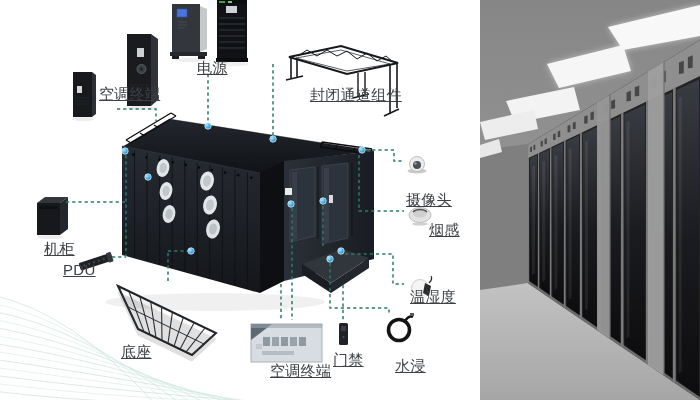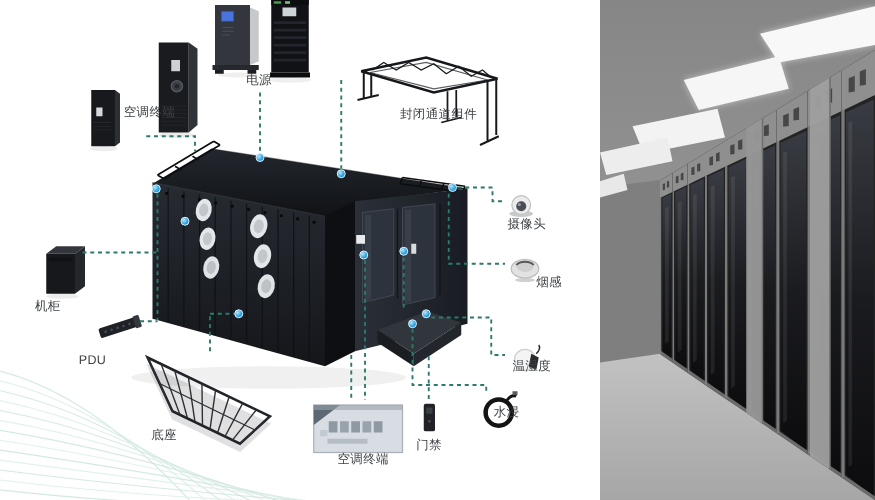--- a/index.html
+++ b/index.html
@@ -1,20 +1,20 @@
 <!DOCTYPE html>
 <html style="--dash: #2c7a6b; --lbl: #3d4145;"><head>
 <meta charset="utf-8">
 <style>
   html,body{margin:0;padding:0;background:#fff;font-family:"Liberation Sans",sans-serif;}
   .stage{width:700px;height:400px;display:flex;overflow:hidden;position:relative;}
   .diagram-panel{width:480px;height:400px;position:relative;background:#ffffff;flex:0 0 auto;}
   .photo-panel{width:220px;height:400px;position:relative;background:#8d8d8d;flex:0 0 auto;}
   .diagram-panel svg,.photo-panel svg{position:absolute;left:0;top:0;display:block;}
-  .lbl{position:absolute;font-size:10px;line-height:1;color:var(--lbl,#3d4145);white-space:nowrap;letter-spacing:.3px;}
+  .lbl{position:absolute;font-size:15px;line-height:1;color:var(--lbl,#3d4145);white-space:nowrap;letter-spacing:.3px;text-decoration:underline;}
   .dash{stroke:var(--dash,#2c7a6b);stroke-width:1.5;fill:none;stroke-dasharray:3.2 3;}
   .dot{fill:url(#dotG);stroke:#d9f1fc;stroke-width:.8;}
 </style>
 </head>
 <body>
 
 <div class="stage">
 
   <div class="diagram-panel">
     <svg width="480" height="400" viewBox="0 0 480 400">
@@ -282,29 +282,29 @@
           <circle class="dot" cx="291" cy="204" r="3.2"></circle>
         <circle class="dot" cx="323" cy="201" r="3.2"></circle>
           <circle class="dot" cx="341" cy="251" r="3.2"></circle>
         <circle class="dot" cx="330" cy="259" r="3.2"></circle>
           <circle class="dot" cx="191" cy="251" r="3.2"></circle>
       </g>
     </svg>
 
     <div class="lbl" style="left:99px;top:86px">空调终端</div>
     <div class="lbl" style="left:197px;top:60px">电源</div>
-    <div class="lbl" style="left:320px;top:87px">封闭通道组件</div>
-    <div class="lbl" style="left:406px;top:175px">摄像头</div>
+    <div class="lbl" style="left:310px;top:87px">封闭通道组件</div>
+    <div class="lbl" style="left:406px;top:192px">摄像头</div>
     <div class="lbl" style="left:429px;top:222px">烟感</div>
     <div class="lbl" style="left:410px;top:289px">温湿度</div>
-    <div class="lbl" style="left:395px;top:326px">水浸</div>
+    <div class="lbl" style="left:395px;top:358px">水浸</div>
     <div class="lbl" style="left:333px;top:352px">门禁</div>
     <div class="lbl" style="left:270px;top:363px">空调终端</div>
-    <div class="lbl" style="left:28px;top:241px">机柜</div>
-    <div class="lbl" style="left:63px;top:284px">PDU</div>
+    <div class="lbl" style="left:44px;top:241px">机柜</div>
+    <div class="lbl" style="left:63px;top:262px">PDU</div>
     <div class="lbl" style="left:121px;top:344px">底座</div>
   </div>
 
   <div class="photo-panel">
     <svg width="220" height="400" viewBox="0 0 220 400">
       <defs>
         <linearGradient id="ceilG" x1="0" y1="0" x2="0" y2="1">
           <stop offset="0" stop-color="#868686"></stop>
             <stop offset="1" stop-color="#9e9e9e"></stop>
         </linearGradient>

